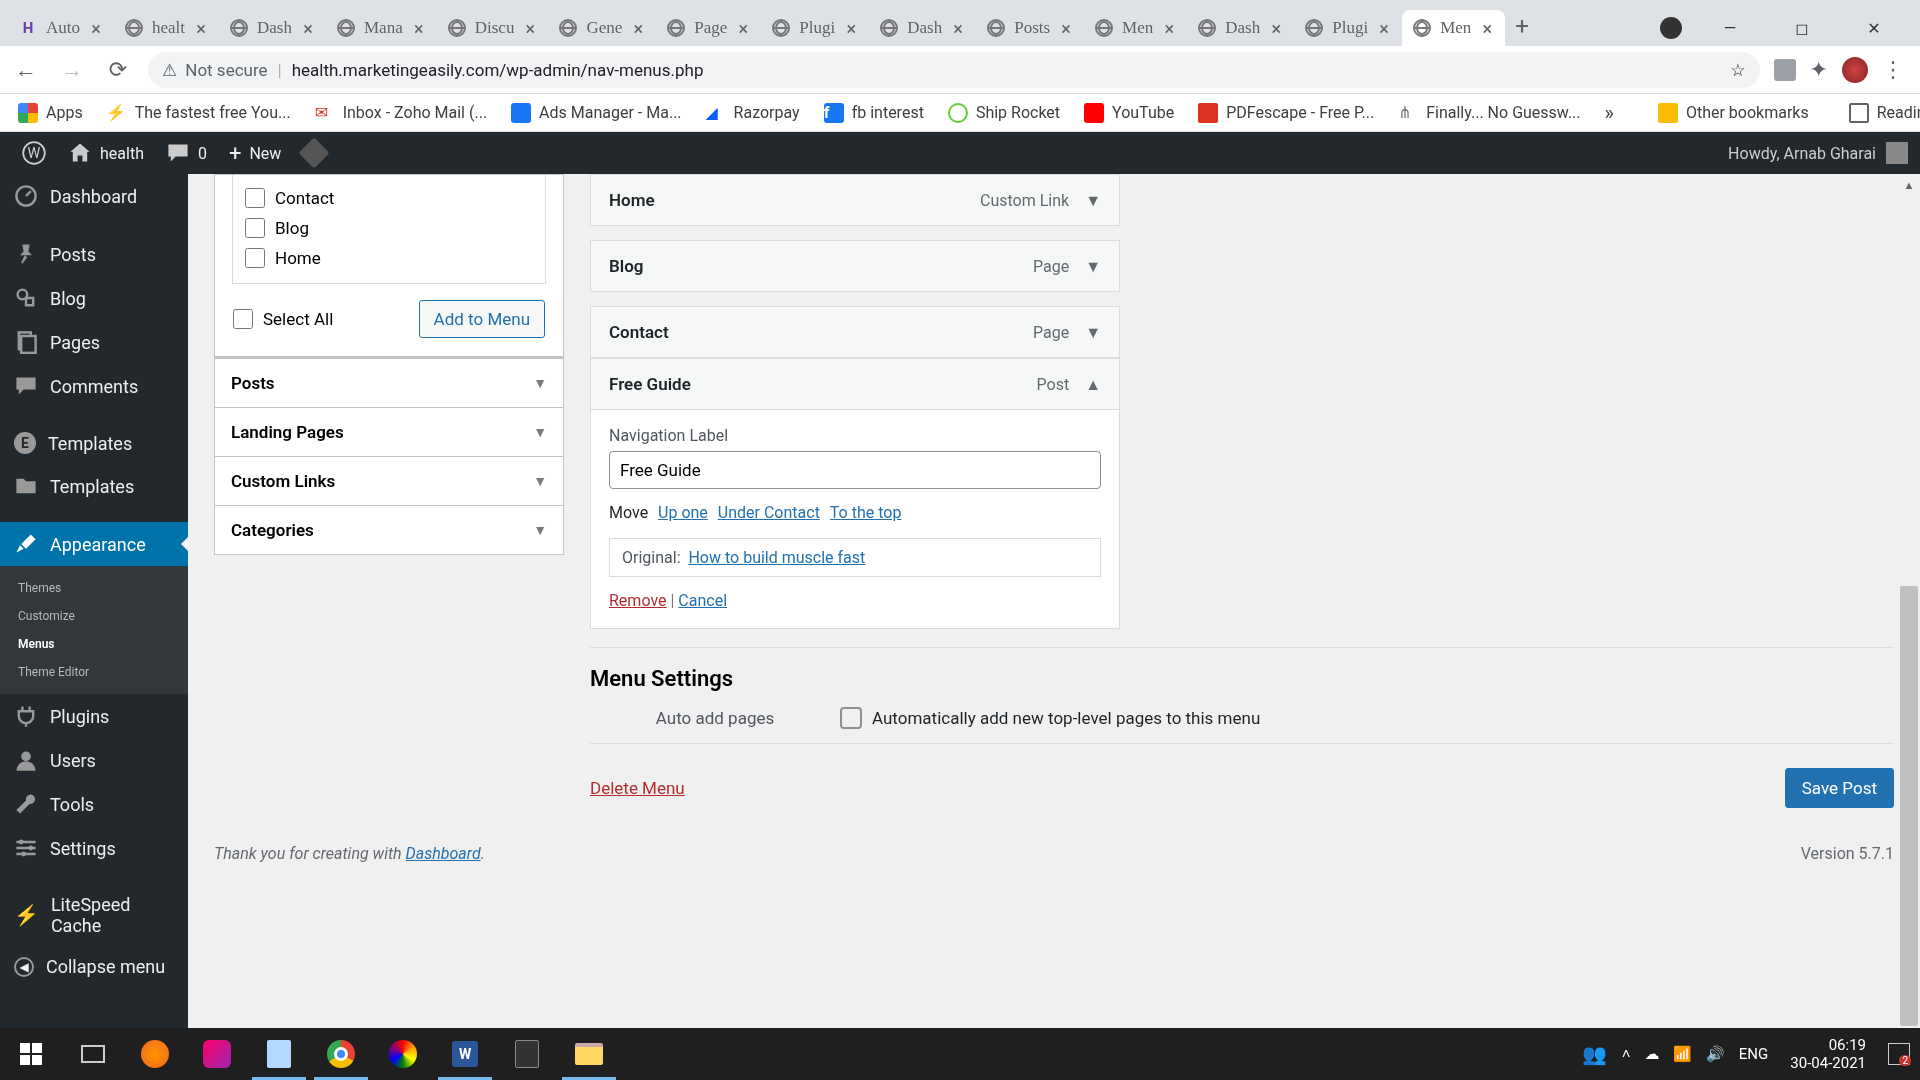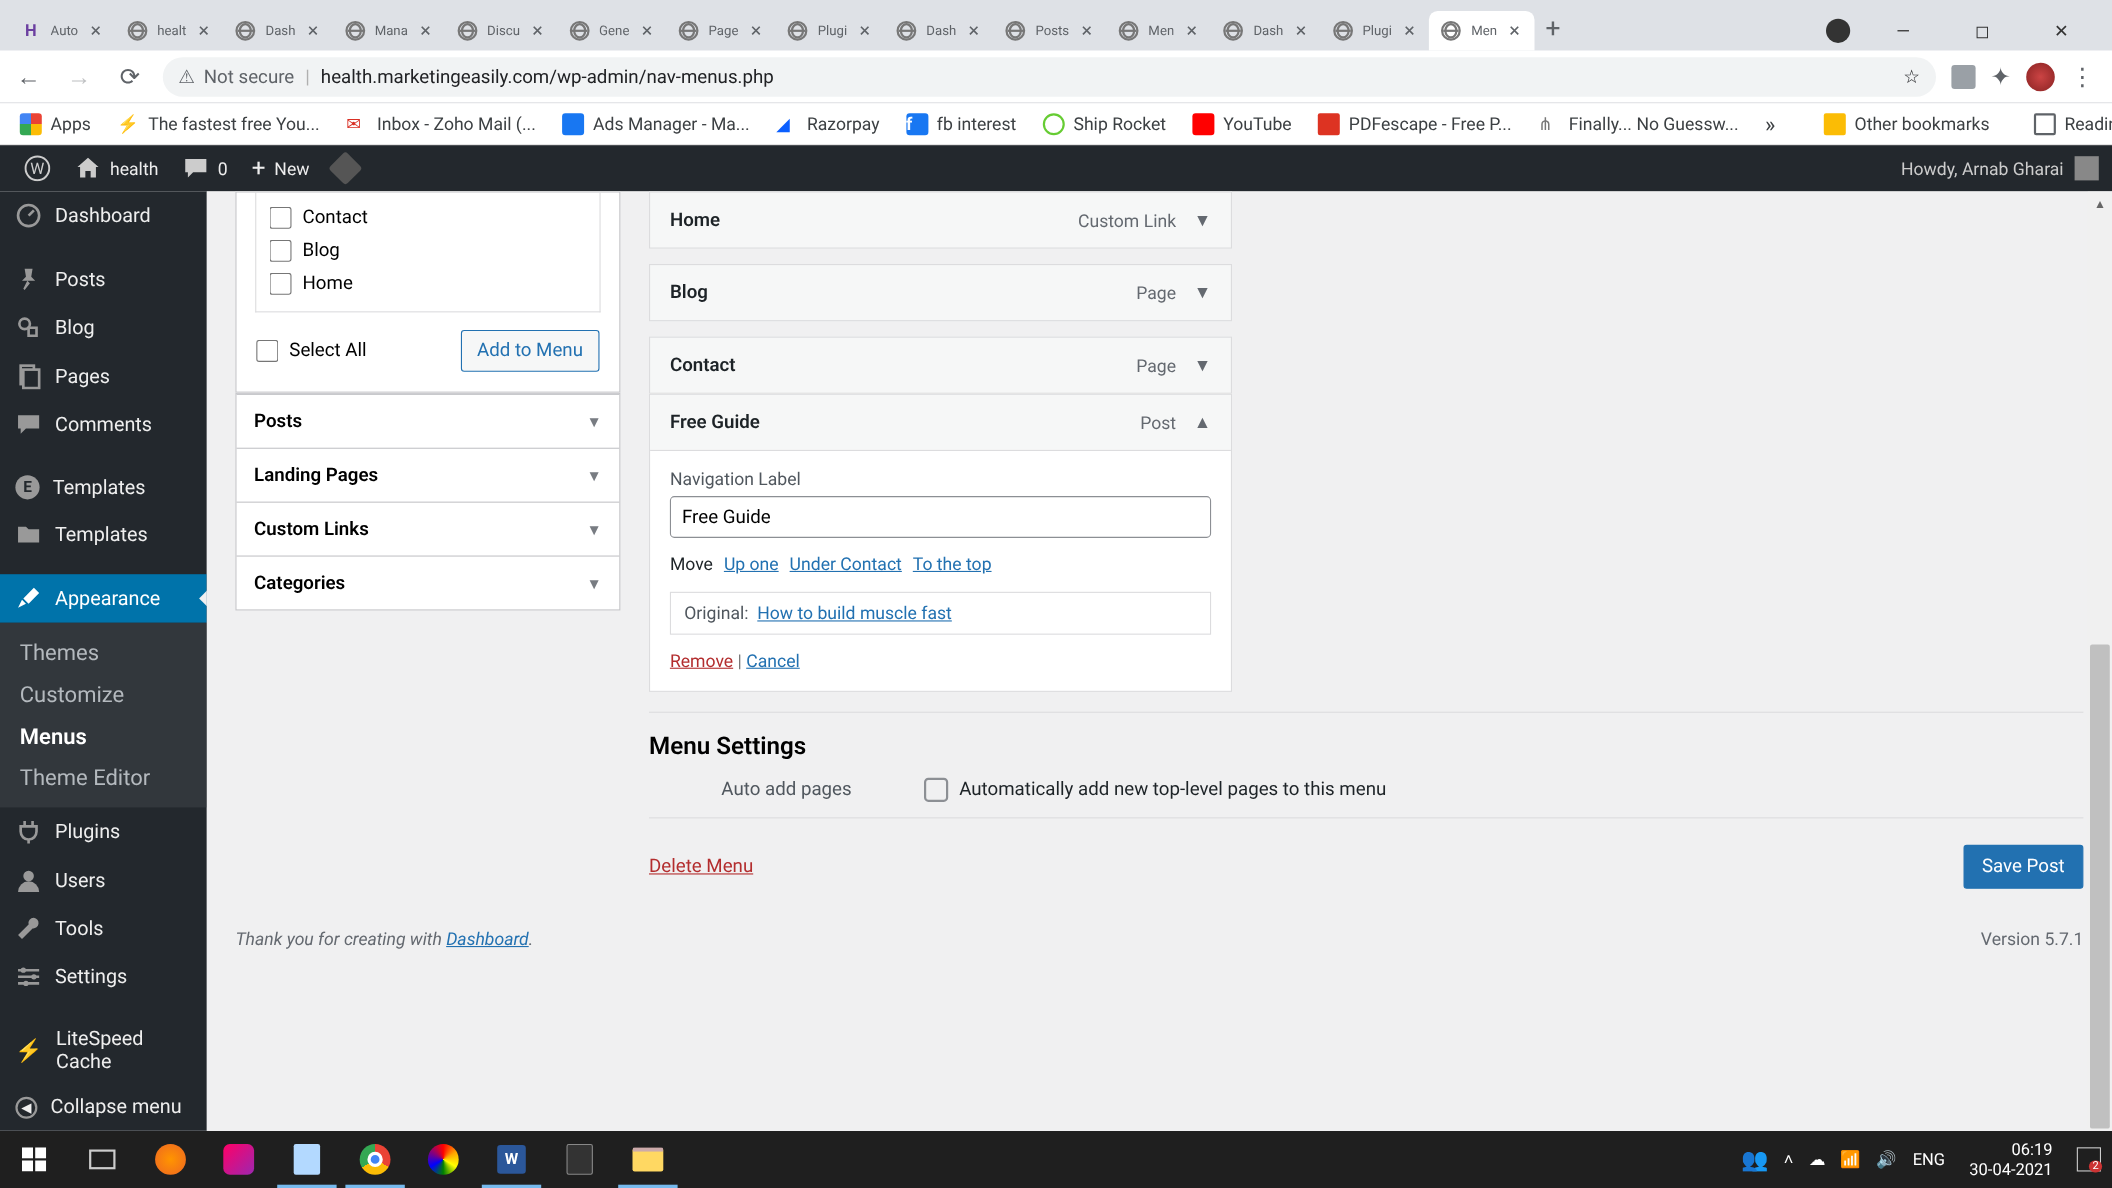--- a/index.html
+++ b/index.html
@@ -3,21 +3,21 @@
 <meta charset="utf-8">
 <style>
 * { margin: 0; padding: 0; box-sizing: border-box; font-family: -apple-system, BlinkMacSystemFont, "Segoe UI", Roboto, Arial, sans-serif; }
 body { background: #f0f0f1; overflow: hidden; width: 1920px; height: 1080px; }
 
 
 .browser-tabs { height: 46px; background: #dee1e6; display: flex; align-items: flex-end; padding: 10px 8px 0; gap: 0; }
 .tab { display: flex; align-items: center; gap: 8px; padding: 8px 10px; font-size: 15px; color: #5f6368; border-radius: 8px 8px 0 0; min-width: 0; max-width: 115px; cursor: pointer; }
 .tab.active { background: #fff; }
 .tab-favicon { width: 20px; height: 20px; display: inline-flex; align-items: center; justify-content: center; flex-shrink: 0; }
-.tab-label { white-space: nowrap; overflow: hidden; text-overflow: ellipsis; flex: 1; font-size: 12px; }
+.tab-label { white-space: nowrap; overflow: hidden; text-overflow: ellipsis; flex: 1; font-size: 17px; font-family: Liberation Serif, serif; }
 .tab-close { width: 16px; height: 16px; display: flex; align-items: center; justify-content: center; color: #5f6368; font-size: 18px; flex-shrink: 0; cursor: pointer; }
 .new-tab { padding: 6px 10px; font-size: 24px; color: #5f6368; cursor: pointer; }
 .browser-controls { margin-left: auto; display: flex; align-items: center; gap: 24px; padding-right: 14px; }
 .win-btn { width: 48px; height: 36px; display:flex; align-items:center; justify-content:center; color:#333; font-size:16px; cursor:pointer; }
 
 
 .url-bar { height: 48px; background: #fff; display: flex; align-items: center; padding: 0 10px; gap: 14px; border-bottom: 1px solid #dadce0; }
 .nav-btn { width: 32px; height: 32px; display:flex; align-items:center; justify-content:center; color:#5f6368; font-size:22px; cursor:pointer; }
 .url-input { flex: 1; height: 36px; background: #f1f3f4; border-radius: 18px; display:flex; align-items:center; padding: 0 14px; gap: 10px; font-size: 17px; color: #202124; }
 .url-secure { color: #5f6368; display:flex; align-items:center; gap:8px; }
@@ -37,21 +37,21 @@
 .wp-ab-right { margin-left:auto; display:flex; align-items:center; gap:10px; }
 .avatar-sq { width:22px; height:22px; background:#888; }
 
 
 .wp-main { display:flex; height: calc(100% - 46px - 48px - 38px - 42px - 52px); }
 .wp-sidebar { width: 188px; background: #23282d; color:#eee; overflow:hidden; flex-shrink:0; }
 .wp-menu-item { display:flex; align-items:center; gap:12px; padding: 10px 14px; font-size:18px; color:#eee; cursor:pointer; }
 .wp-menu-item.current { background:#0073aa; color:#fff; position:relative; }
 .wp-menu-item.current::after { content:''; position:absolute; right:-1px; top:50%; transform:translateY(-50%); border:8px solid transparent; border-right-color:#f0f0f1; }
 .wp-submenu { background:#32373c; padding: 8px 0; }
-.wp-sub-item { padding: 7px 14px 7px 18px; font-size:20px; color:#b4b9be; cursor:pointer; }
+.wp-sub-item { padding: 7px 14px 7px 18px; font-size:12px; color:#b4b9be; cursor:pointer; }
 .wp-sub-item.current { color:#fff; font-weight:600; }
 
 
 .wp-content { flex:1; background:#f0f0f1; overflow:auto; padding: 0 26px 0 26px; position:relative; }
 .wp-content-inner { display:flex; gap: 26px; align-items:flex-start; }
 
 
 .left-col { width: 350px; flex-shrink:0; }
 .metabox { background:#fff; border:1px solid #c3c4c7; margin-bottom:0; }
 .metabox-header { display:flex; justify-content:space-between; align-items:center; padding: 14px 16px; font-size:17px; font-weight:600; cursor:pointer; border-top:1px solid #c3c4c7; }
@@ -60,21 +60,21 @@
 .check-row { display:flex; align-items:center; gap:10px; padding: 5px 0; font-size:17px; }
 .check-row input[type=checkbox] { width:20px; height:20px; border:1px solid #8c8f94; border-radius:4px; cursor:pointer; }
 .pages-footer { display:flex; justify-content:space-between; align-items:center; padding-top: 16px; }
 .btn-outline { border:1px solid #2271b1; color:#2271b1; background:#f6f7f7; padding: 8px 14px; font-size:17px; border-radius:3px; cursor:pointer; }
 .toggle-caret { color:#787c82; font-size:14px; }
 
 
 .right-col { flex:1; min-width: 520px; max-width: 530px; }
 .menu-item-bar { background:#f6f7f7; border:1px solid #dcdcde; display:flex; justify-content:space-between; align-items:center; padding: 15px 18px; margin-bottom: 14px; cursor:pointer; }
 .menu-item-bar .title { font-size:17px; font-weight:600; color:#1d2327; }
-.menu-item-bar .type { font-size:16px; color:#646970; display:flex; align-items:center; gap:16px; }
+.menu-item-bar .type { font-size:16px; color:#646970; display:flex; gap:16px; }
 .menu-item-expanded { border:1px solid #dcdcde; background:#fff; margin-top:-14px; margin-bottom:18px; padding: 18px; }
 .menu-item-expanded .menu-item-bar { margin: -18px -18px 16px -18px; border:none; border-bottom:1px solid #dcdcde; }
 .field-label { font-size:16px; color:#50575e; margin-bottom:6px; display:block; }
 .text-input { width:100%; padding: 8px 10px; border:1px solid #8c8f94; border-radius:4px; font-size:17px; background:#fff; }
 .move-row { margin-top:14px; font-size:16px; color:#1d2327; }
 .move-row a { color:#2271b1; text-decoration:underline; margin-left:6px; cursor:pointer; }
 .original-box { border:1px solid #dcdcde; padding:9px 12px; margin-top:16px; font-size:16px; color:#50575e; }
 .original-box a { color:#2271b1; text-decoration:underline; }
 .remove-row { margin-top:14px; font-size:16px; }
 .remove-row .remove { color:#b32d2e; text-decoration:underline; cursor:pointer; }

